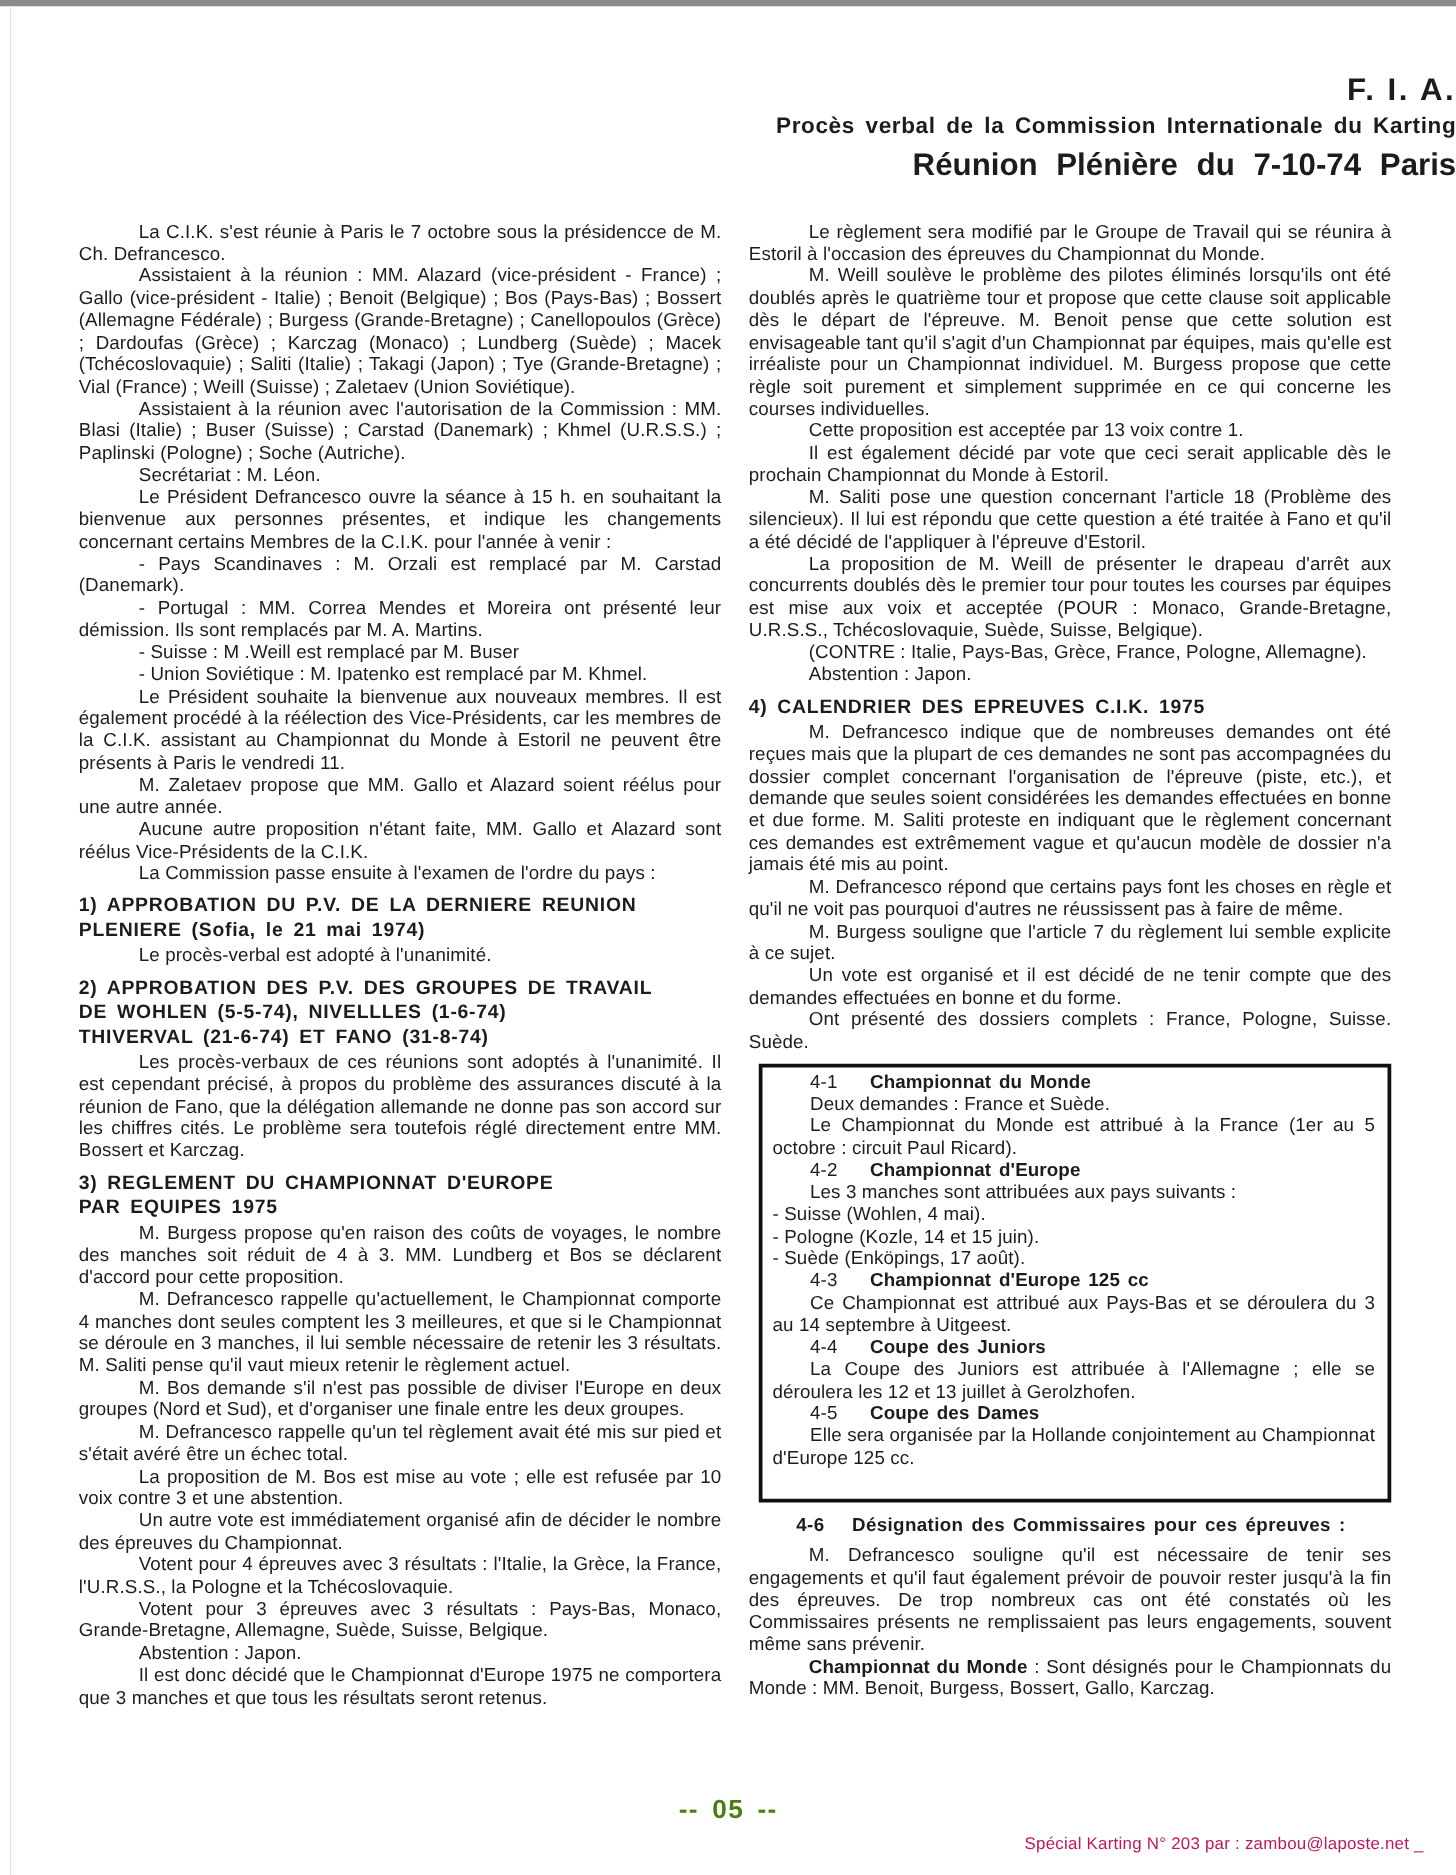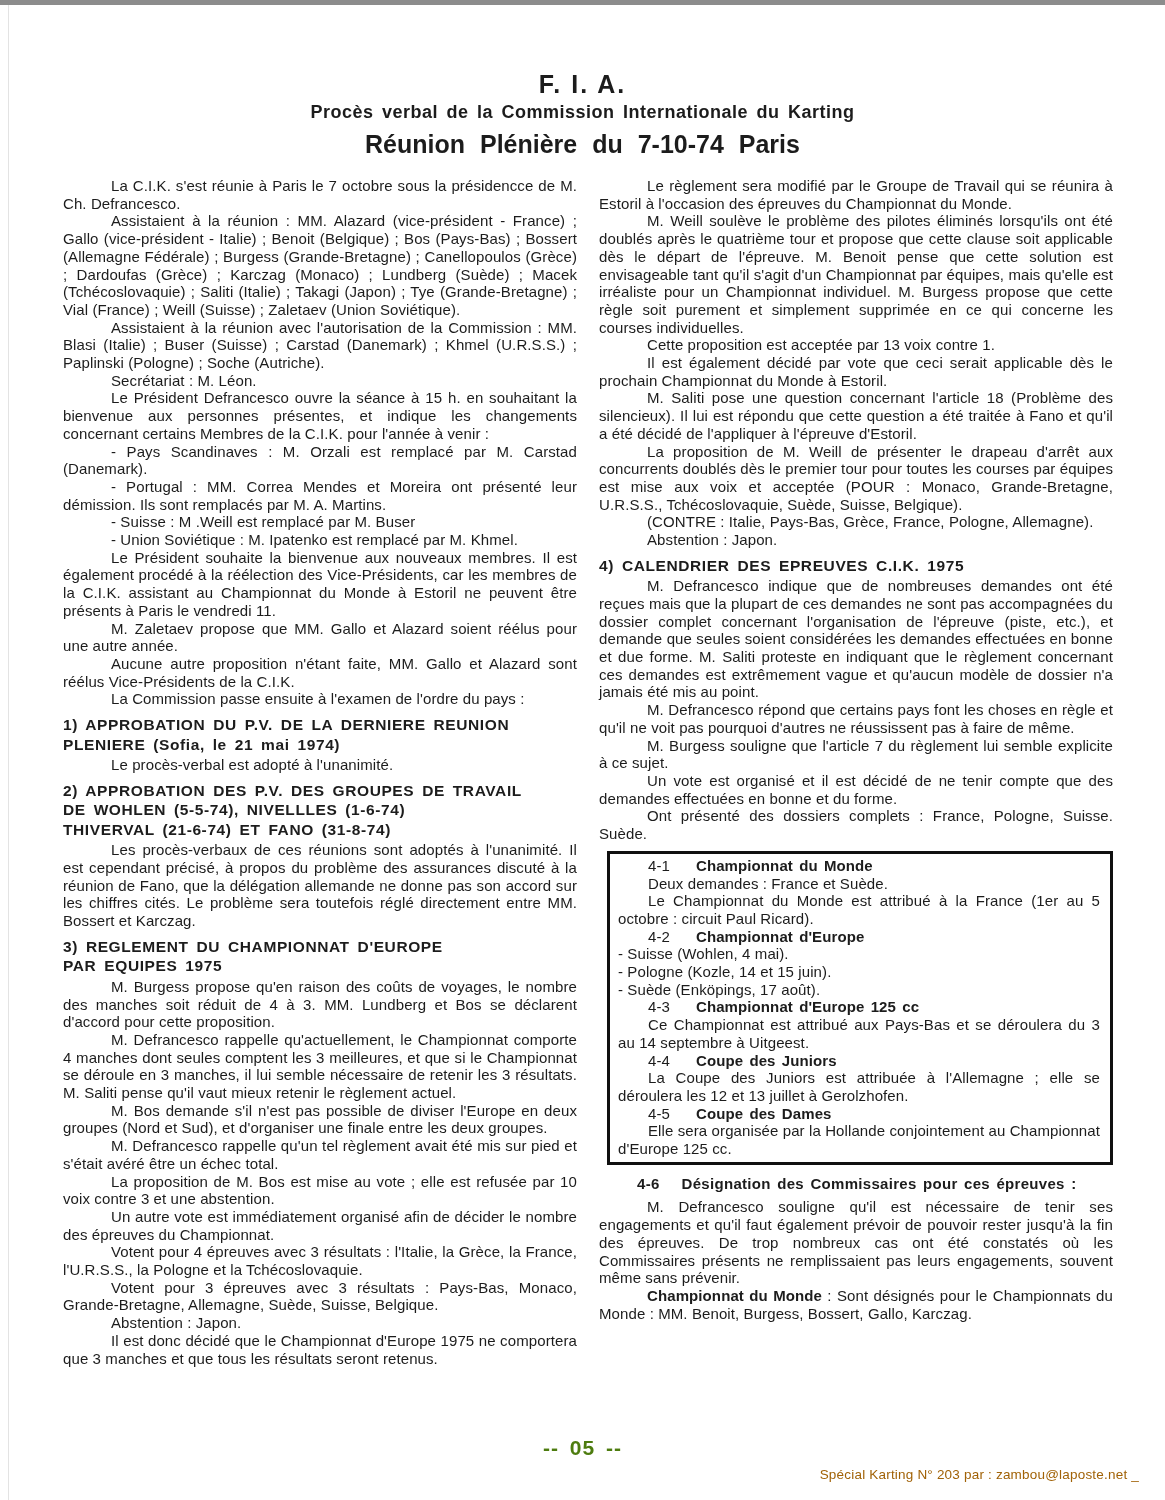--- a/index.html
+++ b/index.html
@@ -3,35 +3,35 @@
 <meta charset="utf-8">
 <style>
   html,body { margin:0; padding:0; }
   body {
     width:1165px; height:1500px; background:#ffffff; position:relative;
     font-family:"Liberation Sans", sans-serif; color:#1c1c1c; overflow:hidden;
   }
   .top-bar { position:absolute; top:0; left:0; width:1165px; height:5px; background:#8c8c8c; }
   .left-rule { position:absolute; top:5px; left:8px; width:1px; height:1495px; background:#e3e3e3; }
 
-  .title-block { position:absolute; top:70px; left:0; width:1165px; text-align:center; font-weight:bold; }
+  .title-block { position:absolute; top:58px; left:0; width:1165px; text-align:right; font-weight:bold; }
   .title1 { font-size:25px; letter-spacing:2px; }
   .title2 { font-size:18px; margin-top:3px; letter-spacing:0.5px; word-spacing:3px; }
   .title3 { font-size:25px; margin-top:7px; word-spacing:8px; }
 
   .columns { position:absolute; top:177px; left:63px; width:1050px; display:flex; gap:22px; }
   .col { width:514px; text-align:justify; font-size:15px; line-height:17.7px; letter-spacing:0.1px; }
   .col p { margin:0; text-indent:48px; }
   .heading {
     font-weight:bold; white-space:pre-line; margin:7px 0 2px 0;
     letter-spacing:0.6px; word-spacing:3px; font-size:15.5px; line-height:19.5px; text-align:left;
   }
   .nh { margin:10px 0 6px 0; text-indent:38px; font-weight:bold; letter-spacing:0.3px; word-spacing:2px; }
   .nh .num { font-weight:bold; margin-right:22px; }
-  .box { border:3px solid #101010; margin:8px 0 0 8px; padding:3px 10px 4px 8px; }
+  .box { border:3px solid #101010; margin:8px 0 0 8px; padding:3px 10px 24px 8px; }
   .box p { text-indent:30px; }
   .box .box-heading { font-weight:bold; margin:0 0 0 30px; word-spacing:2px; text-align:left; }
   .box .box-heading .num { font-weight:normal; margin-right:26px; }
   .box .list-item { margin:0; text-align:left; }
 
   .page-number { position:absolute; top:1436px; left:0; width:1165px; text-align:center;
     font-weight:bold; font-size:21px; letter-spacing:1px; word-spacing:4px; }
   .footer-line { position:absolute; top:1467px; right:26px; font-size:13.5px; letter-spacing:0.2px; }
 </style>
 </head>
@@ -94,30 +94,31 @@
       <p>M. Defrancesco indique que de nombreuses demandes ont été reçues mais que la plupart de ces demandes ne sont pas accompagnées du dossier complet concernant l'organisation de l'épreuve (piste, etc.), et demande que seules soient considérées les demandes effectuées en bonne et due forme. M. Saliti proteste en indiquant que le règlement concernant ces demandes est extrêmement vague et qu'aucun modèle de dossier n'a jamais été mis au point.</p>
       <p>M. Defrancesco répond que certains pays font les choses en règle et qu'il ne voit pas pourquoi d'autres ne réussissent pas à faire de même.</p>
       <p>M. Burgess souligne que l'article 7 du règlement lui semble explicite à ce sujet.</p>
       <p>Un vote est organisé et il est décidé de ne tenir compte que des demandes effectuées en bonne et du forme.</p>
       <p>Ont présenté des dossiers complets : France, Pologne, Suisse. Suède.</p>
       <div class="box">
         <div class="box-heading"><span class="num">4-1</span><span>Championnat du Monde</span></div>
         <p>Deux demandes : France et Suède.</p>
         <p>Le Championnat du Monde est attribué à la France (1er au 5 octobre : circuit Paul Ricard).</p>
         <div class="box-heading"><span class="num">4-2</span><span>Championnat d'Europe</span></div>
+        <p>Les 3 manches sont attribuées aux pays suivants :</p>
         <div class="list-item">- Suisse (Wohlen, 4 mai).</div>
         <div class="list-item">- Pologne (Kozle, 14 et 15 juin).</div>
         <div class="list-item">- Suède (Enköpings, 17 août).</div>
         <div class="box-heading"><span class="num">4-3</span><span>Championnat d'Europe 125 cc</span></div>
         <p>Ce Championnat est attribué aux Pays-Bas et se déroulera du 3 au 14 septembre à Uitgeest.</p>
         <div class="box-heading"><span class="num">4-4</span><span>Coupe des Juniors</span></div>
         <p>La Coupe des Juniors est attribuée à l'Allemagne ; elle se déroulera les 12 et 13 juillet à Gerolzhofen.</p>
         <div class="box-heading"><span class="num">4-5</span><span>Coupe des Dames</span></div>
         <p>Elle sera organisée par la Hollande conjointement au Championnat d'Europe 125 cc.</p>
       </div>
       <div class="nh"><span class="num">4-6</span><span>Désignation des Commissaires pour ces épreuves :</span></div>
       <p>M. Defrancesco souligne qu'il est nécessaire de tenir ses engagements et qu'il faut également prévoir de pouvoir rester jusqu'à la fin des épreuves. De trop nombreux cas ont été constatés où les Commissaires présents ne remplissaient pas leurs engagements, souvent même sans prévenir.</p>
       <p><b>Championnat du Monde</b> : Sont désignés pour le Championnats du Monde : MM. Benoit, Burgess, Bossert, Gallo, Karczag.</p>
     </div>
 </div>
 
 <div class="page-number" style="color: #4d7c0f;">-- 05 --</div>
-<div class="footer-line" style="color: #a16207;">Spécial Karting N° 203 par :  zambou@laposte.net  _</div>
+<div class="footer-line" style="color: #be185d;">Spécial Karting N° 203 par :  zambou@laposte.net  _</div>
 
 </body></html>

